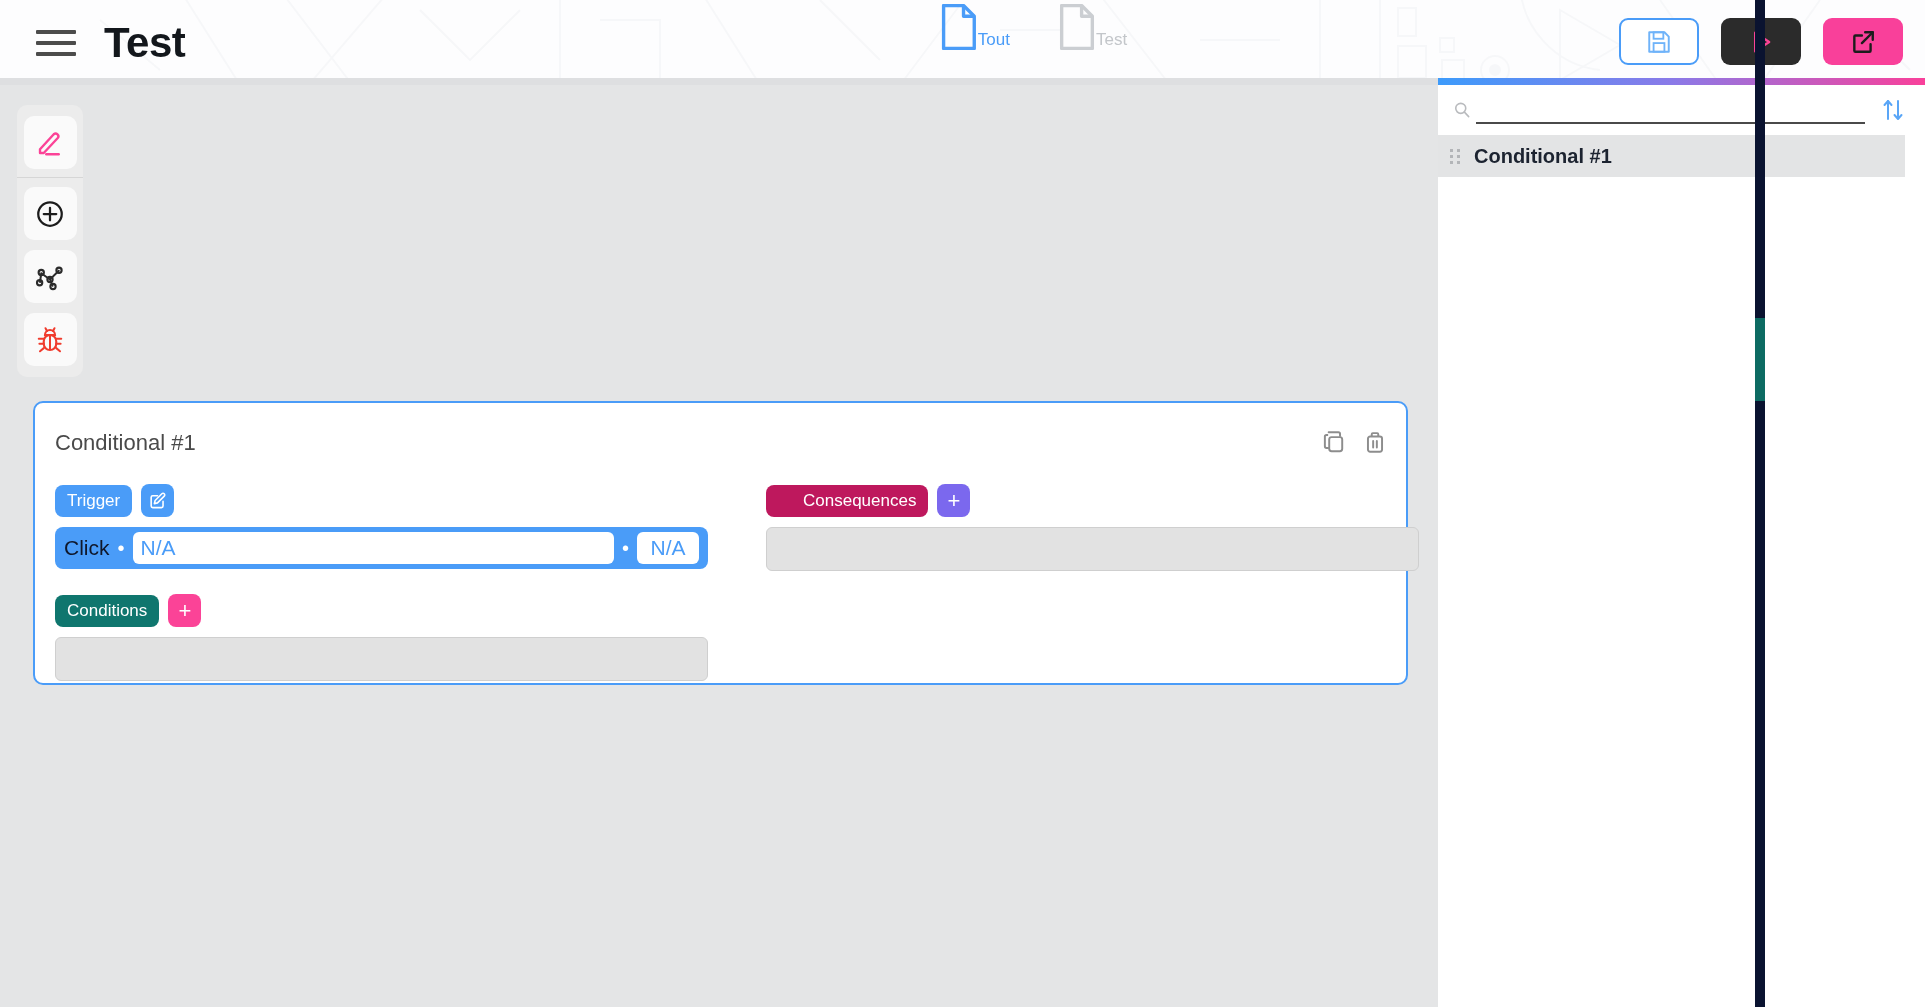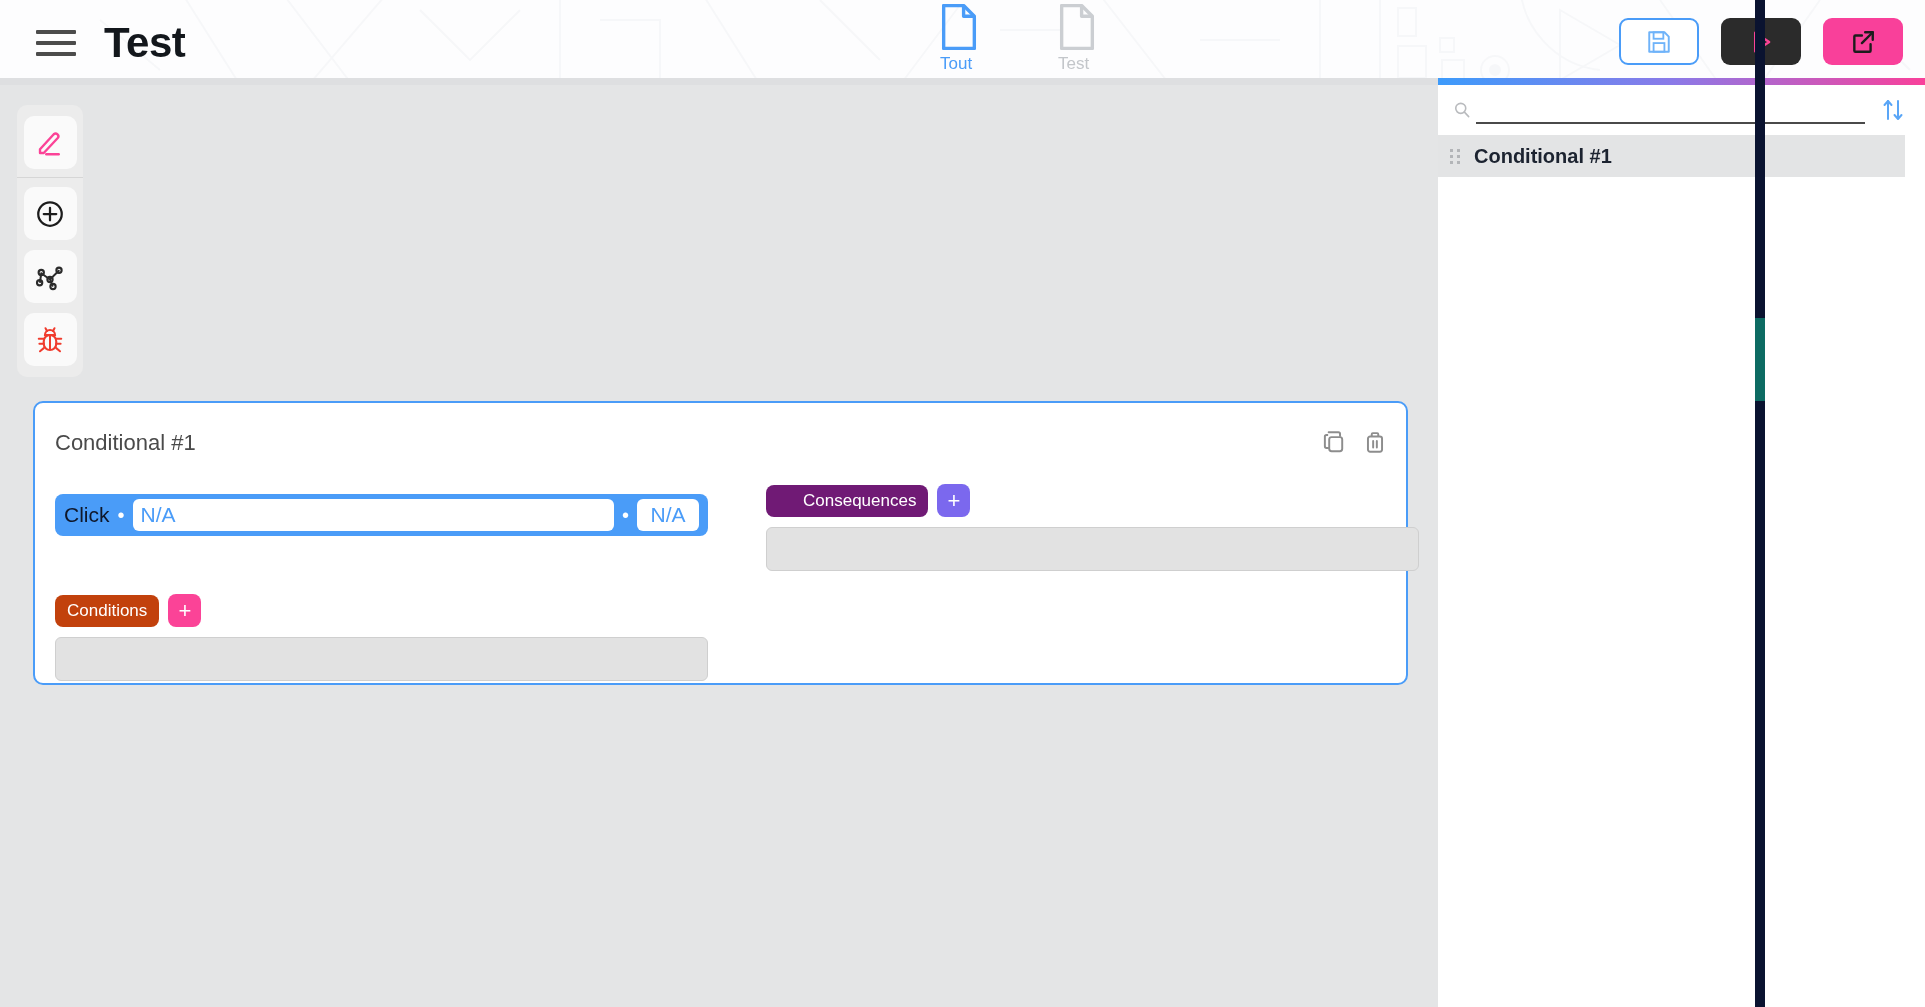--- a/index.html
+++ b/index.html
@@ -33,21 +33,21 @@
     position: relative; z-index: 2;
     margin-left: 28px;
     font-size: 42px; font-weight: bold; color: #13171c;
     letter-spacing: -0.5px;
   }
 
   .tabs {
     position: absolute; z-index: 2; left: 940px; top: 4px;
     display: flex; gap: 48px;
   }
-  .tab { display: flex; flex-direction: column; align-items: flex-start; cursor: pointer; width: 70px; }
+  .tab { display: flex; flex-direction: row; align-items: flex-end; cursor: pointer; width: 70px; }
   .tab .doc-icon { width: 38px; height: 46px; }
   .tab .tab-label { margin-top: 4px; font-size: 17px; }
   .tab.active .tab-label { color: #4a9cf8; }
   .tab.inactive .tab-label { color: #c3c6ca; }
 
   .header-actions {
     position: absolute; z-index: 2; right: 22px; top: 18px;
     display: flex; gap: 22px; align-items: center;
   }
   .hbtn {
@@ -111,22 +111,22 @@
   }
   .card-action { cursor: pointer; }
 
   .badge-row { display: flex; align-items: center; gap: 9px; }
   .badge {
     color: #ffffff; font-size: 17px;
     padding: 6px 12px; border-radius: 8px;
     cursor: pointer; white-space: nowrap;
   }
   .badge.trigger { background: #4a9cf8; }
-  .badge.consequences { background: #701a75; padding-left: 37px; }
-  .badge.conditions { background: #c2410c; }
+  .badge.consequences { background: #be185d; padding-left: 37px; }
+  .badge.conditions { background: #0f766e; }
   .mini-btn {
     width: 33px; height: 33px; border-radius: 8px;
     display: flex; align-items: center; justify-content: center;
     color: #ffffff; font-size: 22px; line-height: 1;
     cursor: pointer;
   }
   .mini-btn.trigger { background: #4a9cf8; }
   .mini-btn.consequences { background: #7b68ee; }
   .mini-btn.conditions { background: #fb4397; }
 
@@ -322,20 +322,29 @@
         <span class="card-action">
           <svg width="26" height="26" viewBox="0 0 24 24">
             <rect x="5.5" y="7" width="13" height="14" rx="2" fill="none" stroke="#8d8d8d" stroke-width="1.8"></rect>
             <path d="M9 7 V4.8 a1 1 0 0 1 1 -1 h4 a1 1 0 0 1 1 1 V7" fill="none" stroke="#8d8d8d" stroke-width="1.8"></path>
             <path d="M10.3 11 v6 M13.7 11 v6" stroke="#8d8d8d" stroke-width="1.8" stroke-linecap="round"></path>
           </svg>
         </span>
       </div>
 
       <div class="col-left">
+        <div class="badge-row">
+          <span class="badge trigger">Trigger</span>
+          <span class="mini-btn trigger">
+            <svg width="19" height="19" viewBox="0 0 24 24">
+              <path d="M19 13 v6 a2 2 0 0 1 -2 2 H6 a2 2 0 0 1 -2 -2 V8 a2 2 0 0 1 2 -2 h6" fill="none" stroke="#ffffff" stroke-width="2" stroke-linecap="round" stroke-linejoin="round"></path>
+              <path d="M17.5 3.5 a2.1 2.1 0 0 1 3 3 L12 15 l-4 1 1 -4 z" fill="none" stroke="#ffffff" stroke-width="2" stroke-linejoin="round"></path>
+            </svg>
+          </span>
+        </div>
         <div class="trigger-row">
           <span class="trigger-label">Click</span>
           <span class="trigger-dot">•</span>
           <span class="trigger-field wide">N/A</span>
           <span class="trigger-dot">•</span>
           <span class="trigger-field narrow">N/A</span>
         </div>
       </div>
 
       <div class="col-right">

